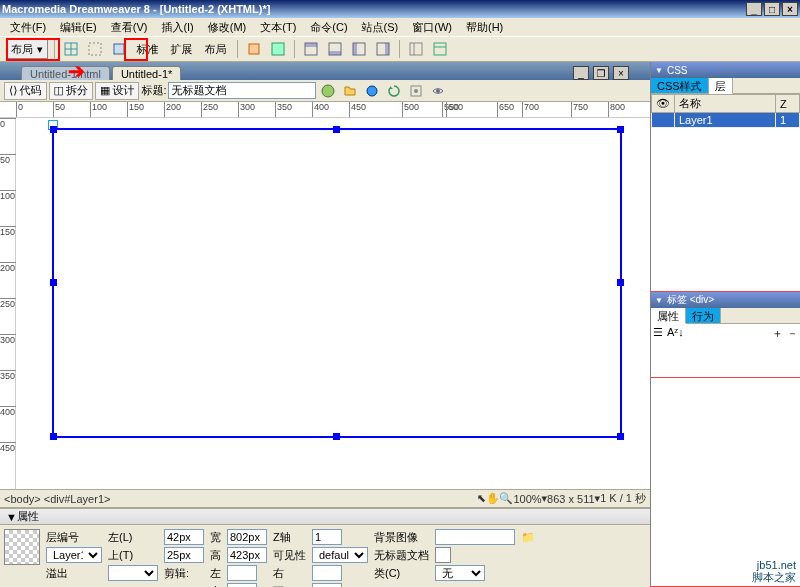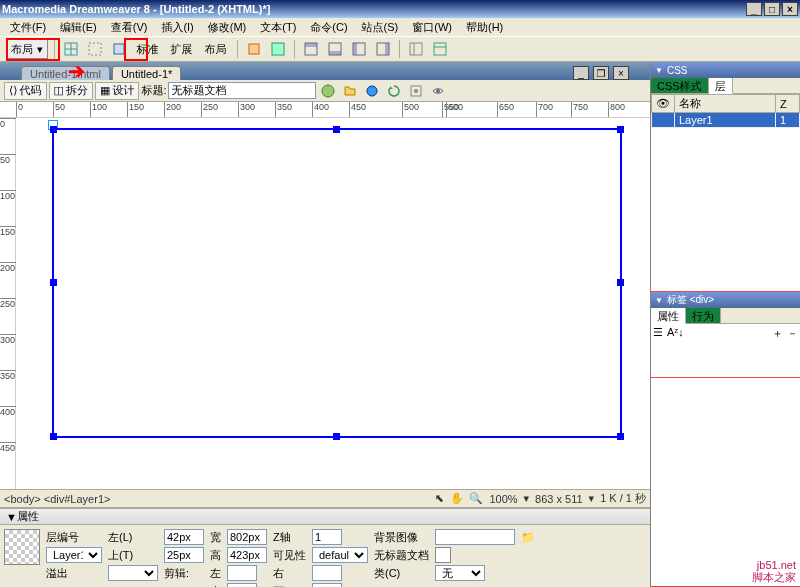--- a/index.html
+++ b/index.html
@@ -27,40 +27,40 @@
 .input-title{flex:0 0 110px;height:17px;border:1px solid #7f9db9;background:#fff;padding:0 2px}
 .ruler-h{height:16px;background:#fff;border-bottom:1px solid #ccc;position:relative;overflow:hidden}
 .ruler-h .tick{position:absolute;top:0;height:16px;border-left:1px solid #888;font-size:9px;color:#444;padding-left:1px}
 .canvas-wrap{flex:1;display:flex;background:#fff;overflow:hidden}
 .ruler-v{width:16px;background:#fff;border-right:1px solid #ccc;position:relative}
 .ruler-v .tick{position:absolute;left:0;width:16px;border-top:1px solid #888;font-size:9px;color:#444}
 .canvas{flex:1;background:#fff;position:relative}
 .layer-box{position:absolute;left:36px;top:10px;width:570px;height:310px;border:2px solid #00f}
 .layer-handle{position:absolute;width:7px;height:7px;background:#00f}
 .layer-tab{position:absolute;left:32px;top:2px;width:10px;height:10px;border:1px solid #0af;background:#fff}
-.statusbar{height:18px;background:#ece9d8;border-top:1px solid #aca899;display:flex;align-items:center;padding:0 4px;font-size:10px;color:#333;gap:6px}
+.statusbar{height:18px;background:#ece9d8;border-top:1px solid #aca899;display:flex;align-items:center;padding:0 4px;font-size:10px;color:#333;}
 .propbar{height:80px;background:#ece9d8;border-top:2px solid #aca899;display:flex;flex-direction:column}
 .prop-header{height:16px;background:linear-gradient(#eee,#ddd);border-bottom:1px solid #aca899;padding:0 6px;display:flex;align-items:center}
 .prop-body{flex:1;display:flex;padding:4px;gap:6px}
 .prop-icon{width:36px;height:36px;border:1px solid #888;background:repeating-conic-gradient(#ccc 0 25%,#fff 0 50%) 0 0/8px 8px}
 .prop-grid{display:grid;grid-template-columns:auto auto auto auto auto auto auto auto auto auto;gap:2px 6px;align-items:center}
 .prop-grid input,.prop-grid select{height:16px;border:1px solid #7f9db9;background:#fff;font-size:11px;padding:0 2px}
 .prop-grid .lbl{white-space:nowrap}
 .panel{background:#ece9d8;border-bottom:1px solid #ef4444;display:flex;flex-direction:column}
 .panel-hdr{height:16px;background:linear-gradient(#7a96df,#4a6d9d);color:#fff;padding:0 4px;display:flex;align-items:center;font-size:10px}
 .panel-hdr::before{content:"▼";margin-right:4px;font-size:8px}
 .panel-tabs{height:16px;display:flex;background:#ece9d8;border-bottom:1px solid #aca899}
-.ptab{padding:1px 6px;border-right:1px solid #aca899;background:#15803d}
+.ptab{padding:1px 6px;border-right:1px solid #aca899;background:#0ea5e9}
 .ptab.active{background:#fff;border-bottom:1px solid #fff;margin-bottom:-1px}
 .panel-body{flex:1;background:#fff;overflow:auto;font-size:10px}
 .layer-table{width:100%;border-collapse:collapse}
 .layer-table th{background:#ece9d8;border:1px solid #aca899;font-weight:normal;padding:1px 4px;text-align:left}
 .layer-table td{border:1px solid #eee;padding:1px 4px}
 .layer-table tr.sel td{background:#316ac5;color:#fff}
-.watermark{position:absolute;right:4px;bottom:4px;color:#be185d;font-size:12px;text-align:right;line-height:1.1}
+.watermark{position:absolute;right:4px;bottom:4px;color:#0c4a6e;font-size:12px;text-align:right;line-height:1.1}
 .arrow-red{position:absolute;color:red;font-size:20px;font-weight:bold}
 </style>
 </head>
 <body>
 
 <div class="titlebar">
   <span>Macromedia Dreamweaver 8 - [Untitled-2 (XHTML)*]</span>
   <div class="spacer"></div>
   <div class="winbtn">_</div>
   <div class="winbtn">□</div>
@@ -229,21 +229,21 @@
         <div class="tick" style="left: 164px;">200</div>
         <div class="tick" style="left: 201px;">250</div>
         <div class="tick" style="left: 238px;">300</div>
         <div class="tick" style="left: 275px;">350</div>
         <div class="tick" style="left: 312px;">400</div>
         <div class="tick" style="left: 349px;">450</div>
         <div class="tick" style="left: 386px; margin-left: 16px;">500</div>
         <div class="tick" style="left: 442px; text-align: center;">550</div>
         <div class="tick" style="left: 446px;">600</div>
         <div class="tick" style="left: 497px;">650</div>
-        <div class="tick" style="left: 536px;">700</div>
+        <div class="tick" style="left: 522px;">700</div>
         <div class="tick" style="left: 571px;">750</div>
         <div class="tick" style="left: 608px;">800</div>
       </div>
 
     <div class="canvas-wrap">
       <div class="ruler-v" id="rulerV">
           <div class="tick" style="top: 0px;">0</div>
           <div class="tick" style="top: 36px;">50</div>
           <div class="tick" style="top: 72px;">100</div>
           <div class="tick" style="top: 108px;">150</div>

